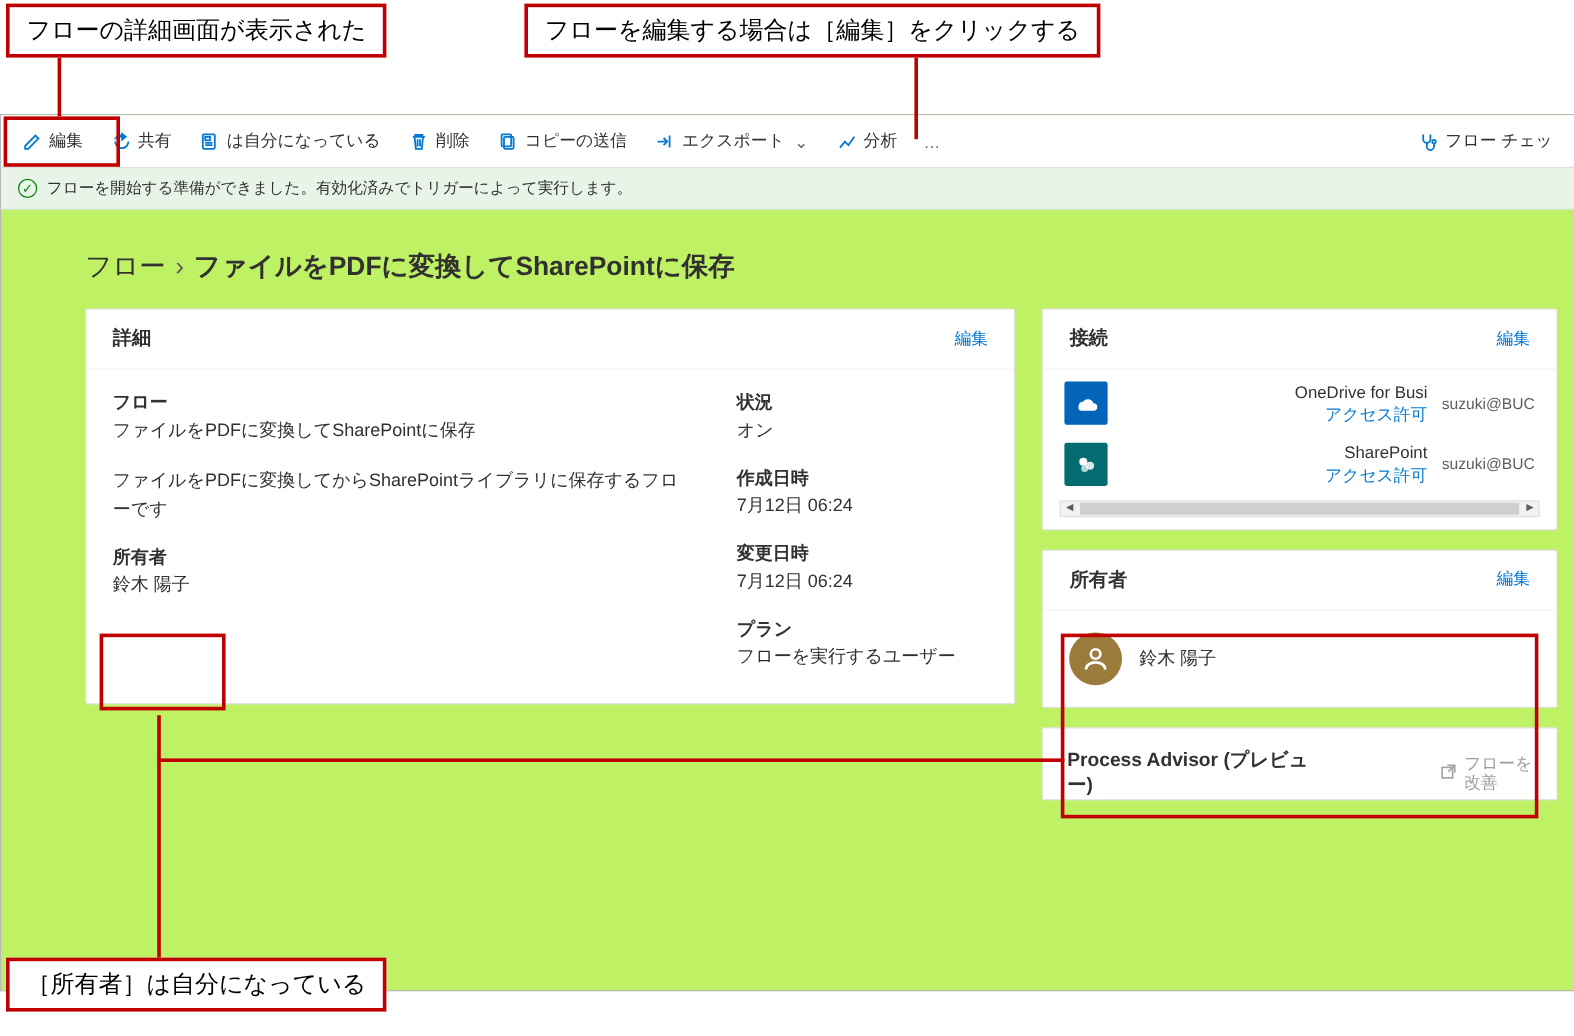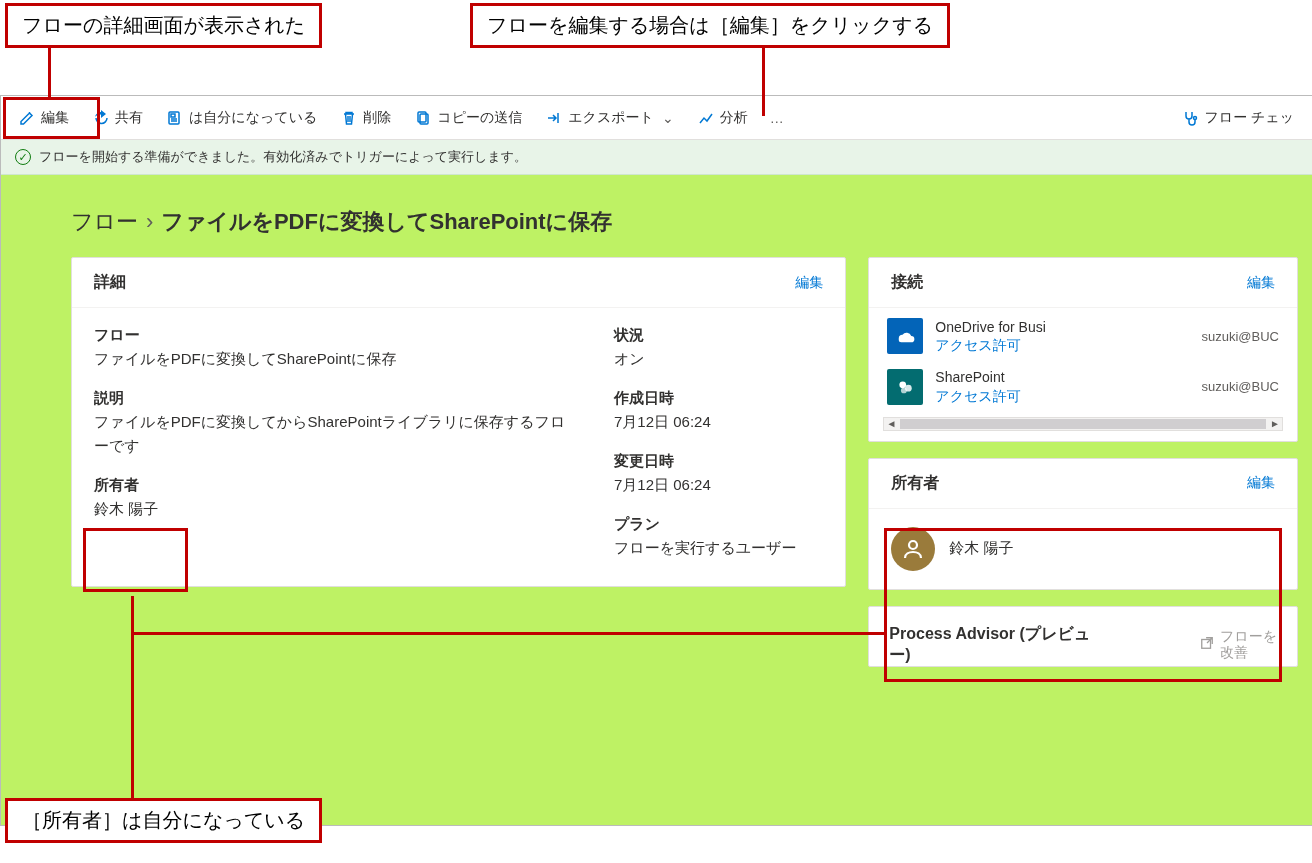--- a/index.html
+++ b/index.html
@@ -134,21 +134,21 @@
   .card-body { padding: 18px 22px 22px 22px; display:flex; gap:40px; }
   .details-left { width: 480px; }
   .details-right { flex:1; }
   .field { margin-bottom: 18px; }
   .field-label { font-weight:600; font-size:15px; margin-bottom:2px; }
   .field-value { font-size:15px; color:#323130; line-height:1.6; }
   .conn-row { display:flex; align-items:center; gap:12px; padding:10px 18px 4px 18px; }
   .conn-icon { width:36px; height:36px; border-radius:2px; display:flex; align-items:center; justify-content:center; color:#fff; font-size:14px; flex-shrink:0;}
   .conn-icon.od { background:#0364b8; }
   .conn-icon.sp { background:#036c70; }
-  .conn-text { flex:1; line-height:1.3; overflow:hidden; }
+  .conn-text { flex:1; line-height:1.3; overflow:hidden;text-align:right; }
   .conn-name { font-size:14px; color:#323130; white-space:nowrap; overflow:hidden; text-overflow:clip; }
   .conn-perm { color:#0078d4; font-size:14px; cursor:pointer; }
   .conn-acct { font-size:13px; color:#605e5c; white-space:nowrap; overflow:hidden; }
   .conn-scroll {
     height:14px; margin:8px 14px 10px 14px;
     background:#f3f2f1; position:relative;
     border:1px solid #e1dfdd;
   }
   .conn-scroll .sarrow {
     position:absolute; top:0; width:14px; height:12px; display:flex; align-items:center; justify-content:center; font-size:10px; color:#605e5c;
@@ -168,21 +168,21 @@
   .icon svg { width:16px; height:16px; stroke:currentColor; fill:none; stroke-width:1.5; }
   .avatar svg{ width:24px; height:24px; stroke:#fff; fill:none; stroke-width:2.2;}
   .analytics-icon svg{ stroke:#0078d4;}
 </style>
 </head>
 <body>
 
 <div class="callout" style="left:5px; top:3px;">
   <span>フローの詳細画面が表示された</span>
 </div>
-<div class="callout" style="left:437px; top:3px;margin-left:33px;">
+<div class="callout" style="left:437px; top:3px;">
   <span>フローを編集する場合は［編集］をクリックする</span>
 </div>
 
 <div class="callout-line" style="left:48px; top:44px; width:3px; height:53px;"></div>
 <div class="callout-line" style="left:762px; top:44px; width:3px; height:72px;"></div>
 
 <div class="callout" style="left:5px; top:798px;">
   <span>［所有者］は自分になっている</span>
 </div>
 <div class="callout-line" style="left:131px; top:596px; width:3px; height:205px;"></div>
@@ -292,21 +292,20 @@
           <span>詳細</span>
           <span class="edit-link">編集</span>
         </div>
         <div class="card-body">
           <div class="details-left">
             <div class="field">
               <div class="field-label">フロー</div>
               <div class="field-value">ファイルをPDFに変換してSharePointに保存</div>
             </div>
             <div class="field">
-              <div class="field-label">説明</div>
               <div class="field-value">ファイルをPDFに変換してからSharePointライブラリに保存するフローです</div>
             </div>
             <div class="field">
               <div class="field-label">所有者</div>
               <div class="field-value">鈴木 陽子</div>
             </div>
           </div>
           <div class="details-right">
             <div class="field">
               <div class="field-label">状況</div>

